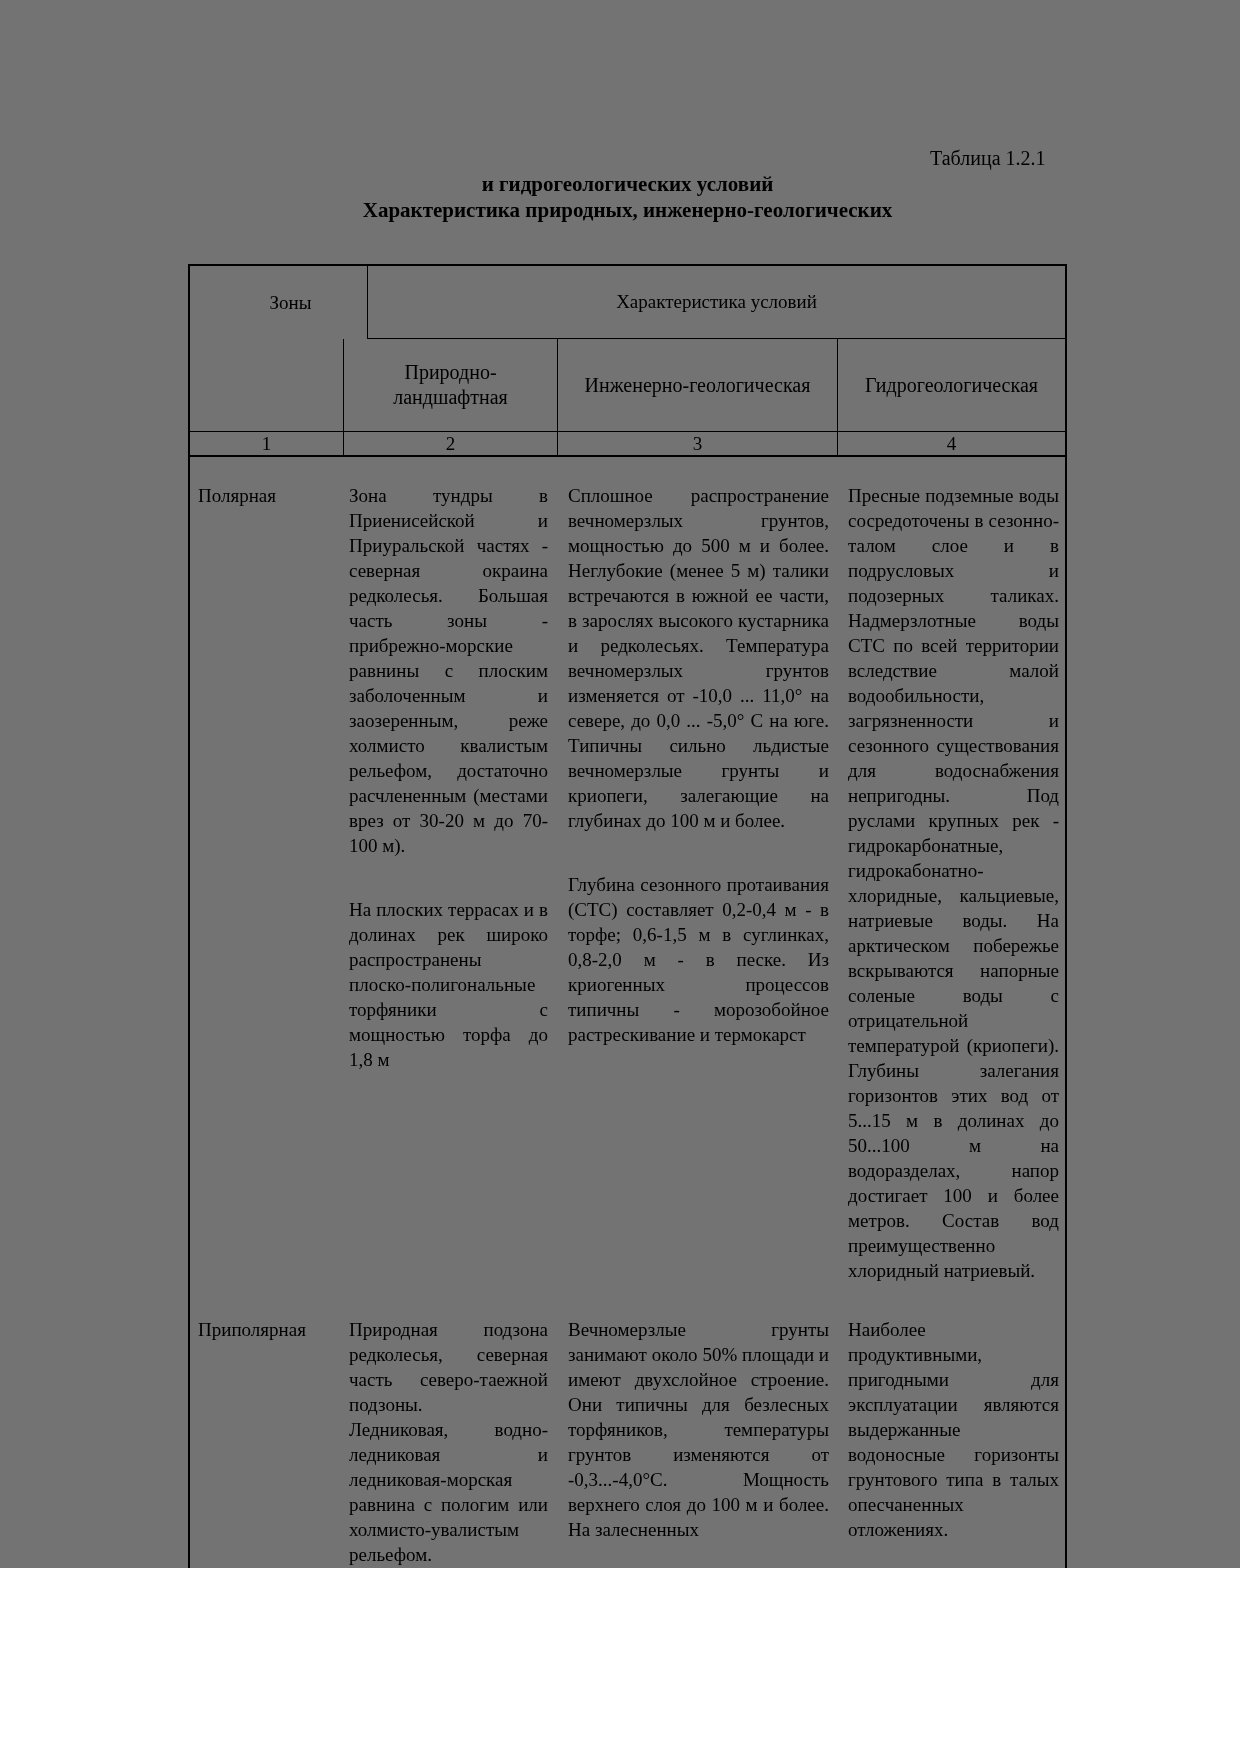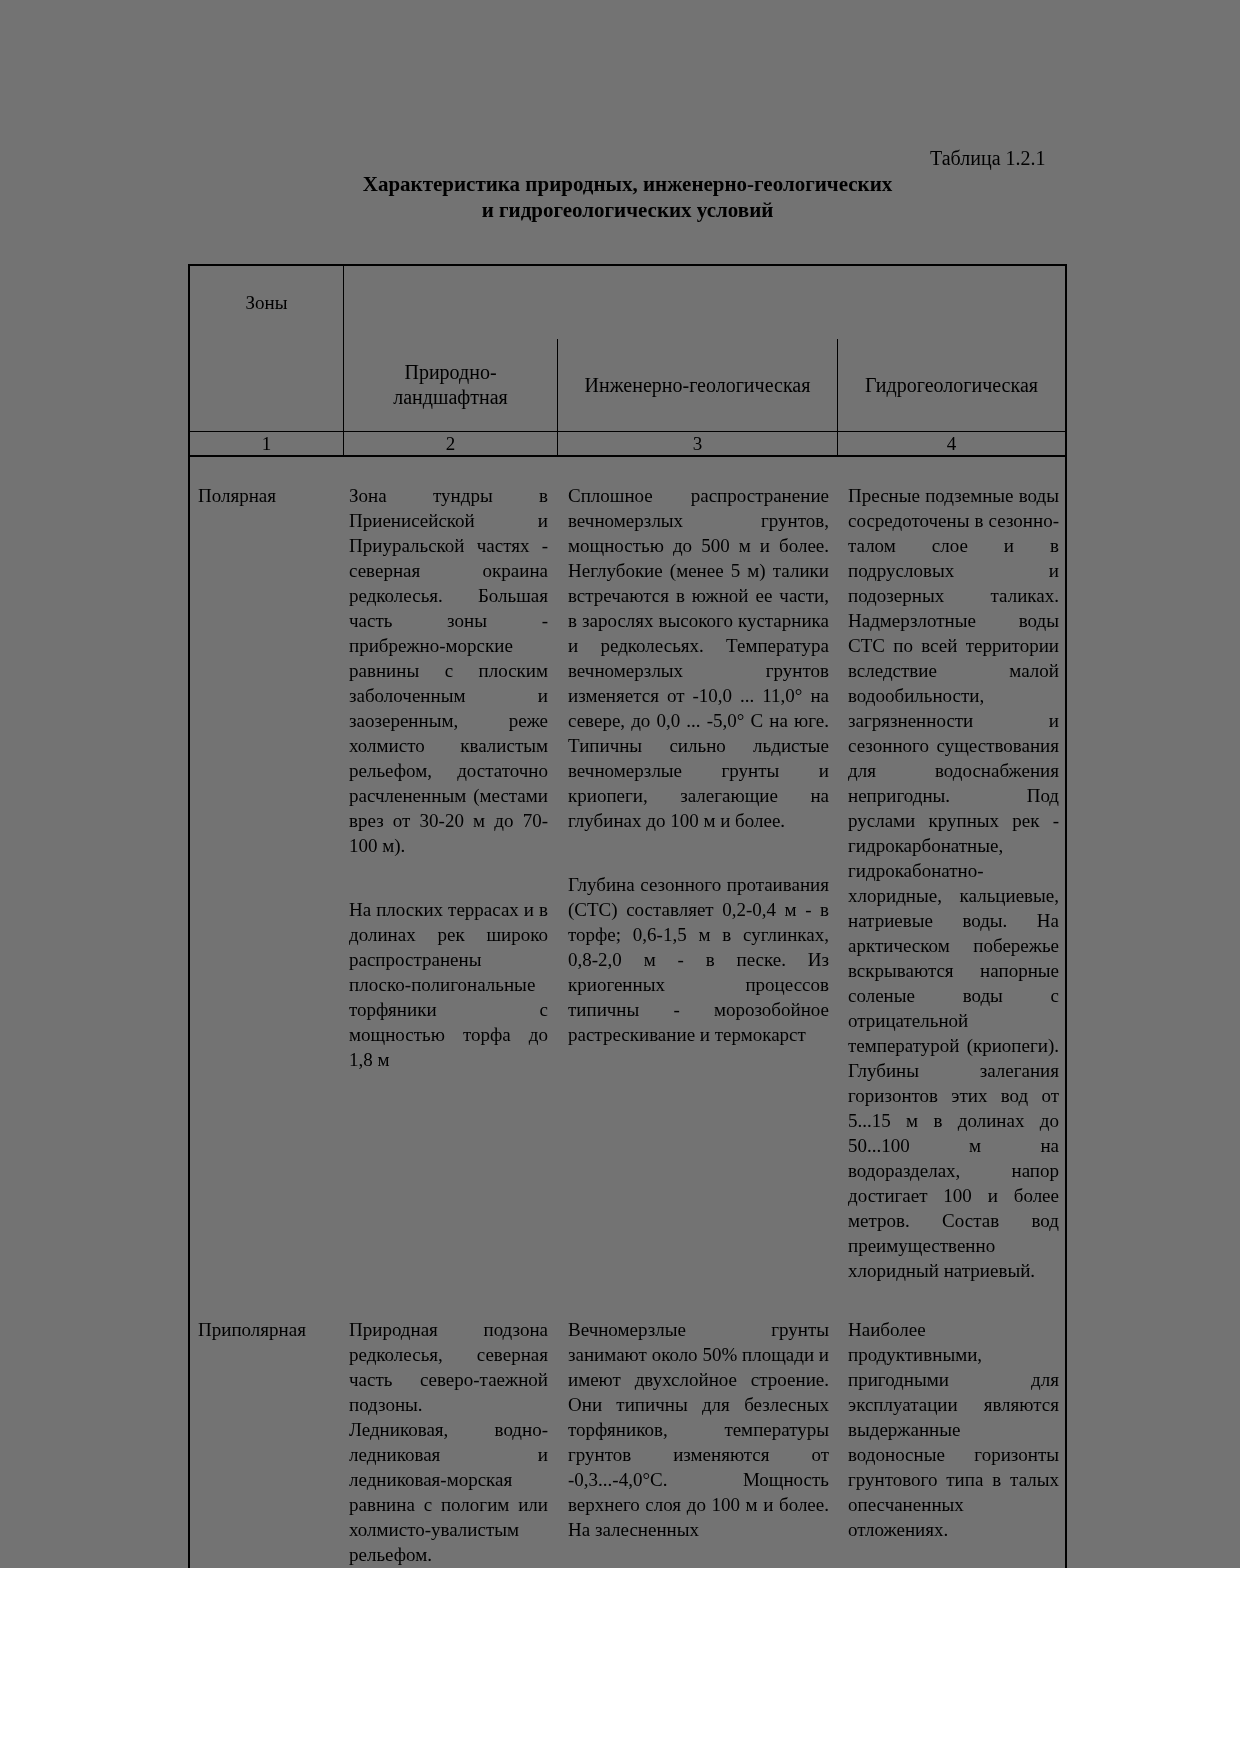--- a/index.html
+++ b/index.html
@@ -13,21 +13,21 @@
     font-size:20px; line-height:24px; white-space:nowrap;
   }
   .doc-title {
     position:absolute; top:171px; left:188px; width:879px;
     text-align:center; font-weight:bold; font-size:21px; line-height:26px;
   }
   .tbl {
     position:absolute; left:188px; top:264px; width:879px; height:1319px;
     box-sizing:border-box; border:2px solid #000; border-bottom:none;
   }
-  .hrowA { display:flex; height:73px; box-sizing:border-box; }
+  .hrowA { display:flex; height:73px; box-sizing:border-box;padding-left:24px; }
   .zones-cell {
     width:154px; box-sizing:border-box; border-right:1.5px solid #000;
     display:flex; align-items:center; justify-content:center; font-size:19px;
   }
   .cond-cell {
     flex:1; box-sizing:border-box; border-bottom:1.5px solid #000;
     display:flex; align-items:center; justify-content:center; font-size:19px;
   }
   .hrowB { display:flex; height:92px; box-sizing:border-box; font-size:20px; }
   .hrowB > div {
@@ -64,28 +64,29 @@
   .r2 { top:860px; }
 </style>
 </head>
 <body>
 
 <div class="page">
 
   <div class="caption">Таблица 1.2.1</div>
 
   <div class="doc-title">
+    <div>и гидрогеологических условий</div>
     <div>Характеристика природных, инженерно-геологических</div>
-    <div>и гидрогеологических условий</div>
   </div>
 
   <div class="tbl">
 
     <div class="hrowA">
       <div class="zones-cell">Зоны</div>
+      <div class="cond-cell">Характеристика условий</div>
     </div>
 
     <div class="hrowB">
       <div class="hB0"></div>
       <div class="hB1">
         <span>Природно-ландшафтная</span>
       </div>
       <div class="hB2">Инженерно-геологическая</div>
       <div class="hB3">Гидрогеологическая</div>
     </div>

